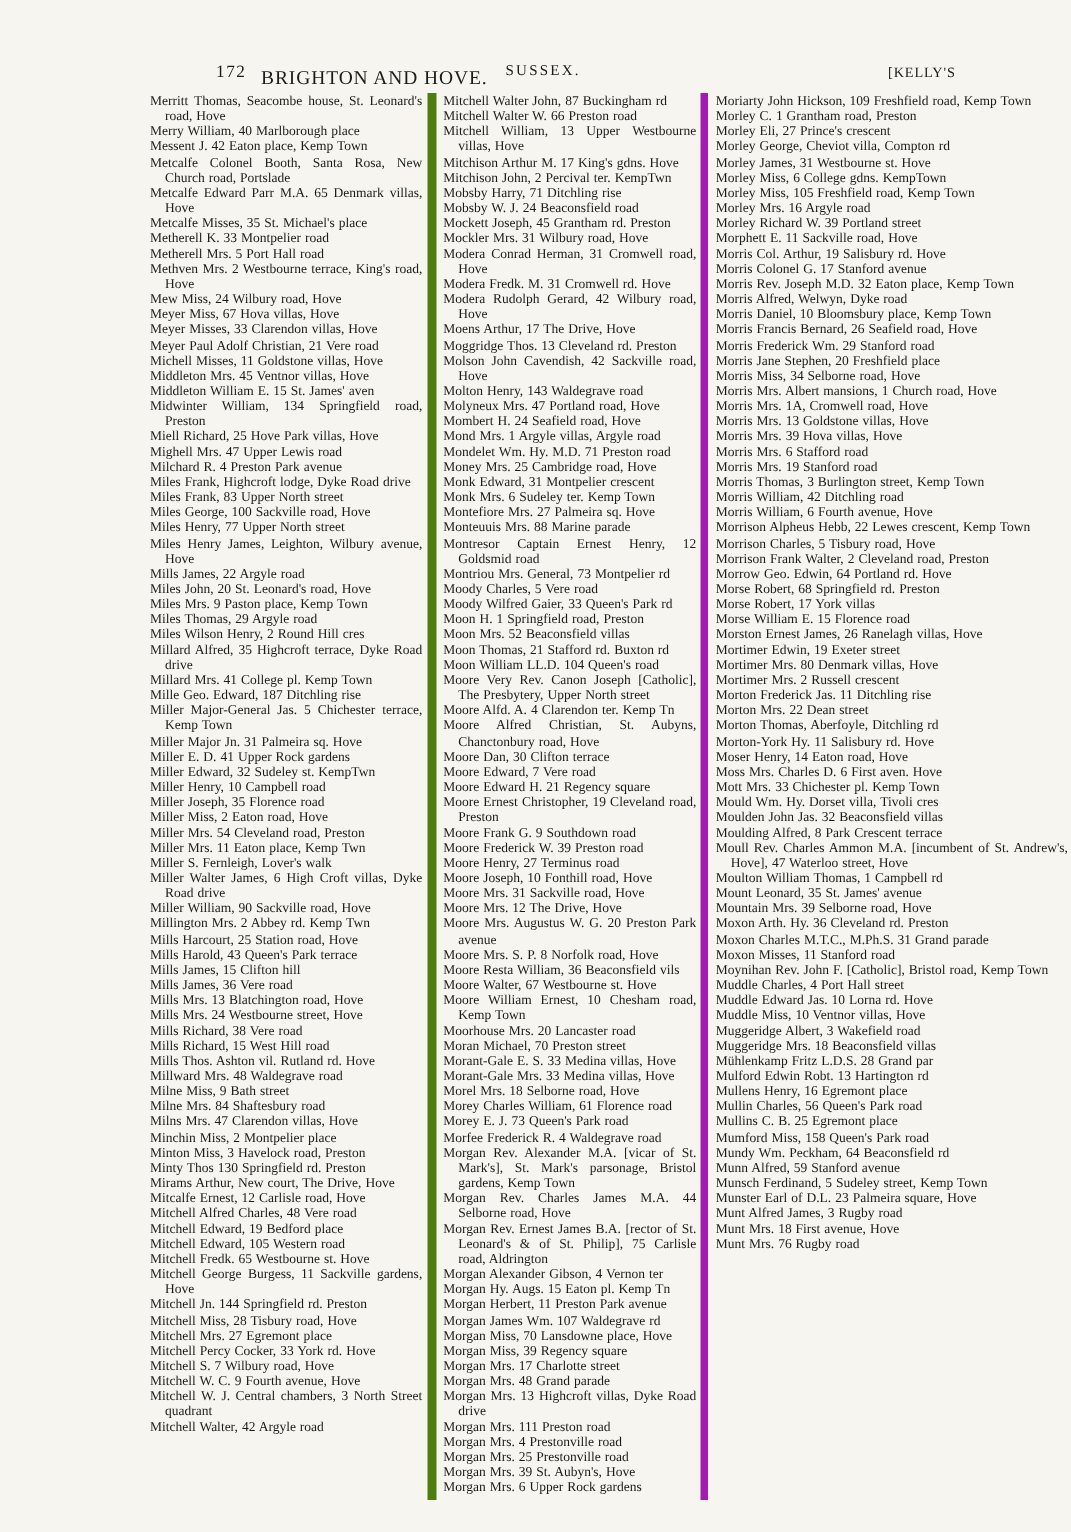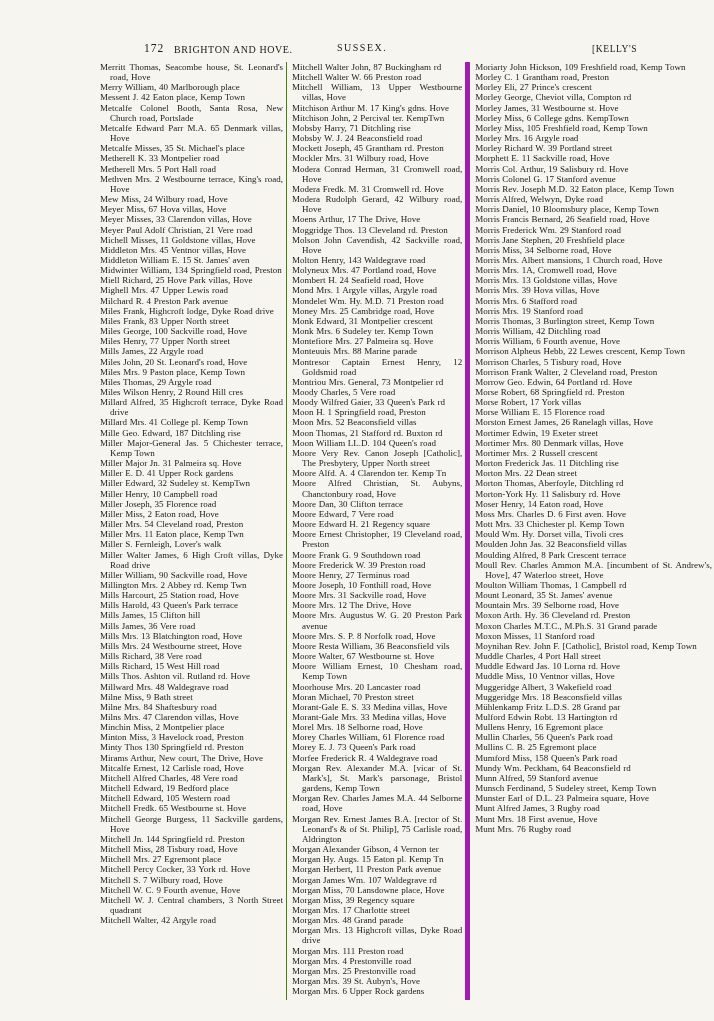--- a/index.html
+++ b/index.html
@@ -6,30 +6,30 @@
   body{
     width:714px;height:1021px;overflow:hidden;
     background:#f7f5f0;
     font-family:"Liberation Serif","DejaVu Serif",serif;
     color:#1d1b18;
     position:relative;
   }
   .page{position:absolute;top:0;left:0;width:714px;height:1021px;}
   .running-head{position:absolute;top:42px;left:0;width:714px;height:20px;margin-left:41px;}
   .pgnum{position:absolute;left:103px;top:0;font-size:11.5px;letter-spacing:1px;}
-  .head-left{position:absolute;left:133px;top:2px;font-size:10px;letter-spacing:0.6px;}
+  .head-left{position:absolute;left:133px;top:2px;font-size:13px;letter-spacing:0.6px;}
   .head-center{position:absolute;left:296px;top:0;font-size:10px;letter-spacing:1.5px;}
   .head-right{position:absolute;left:551px;top:2px;font-size:9.5px;letter-spacing:0.6px;}
   .columns{
     position:absolute;top:62px;left:100px;width:612px;height:938px;
     display:flex;align-items:flex-start;
   }
   .col{height:938px;overflow:hidden;}
   .col-1{width:184px;}
-  .col-2{width:171px;border-left:1px solid #4d7c0f;padding-left:5px;margin-left:3px;}
+  .col-2{width:171px;border-left:6px solid #4d7c0f;padding-left:5px;margin-left:3px;}
   .col-3{width:238px;border-left:5px solid #a21caf;padding-left:5px;margin-left:3px;}
   .entry{
     margin:0;
     font-size:9px;
     line-height:10.15px;
     text-align:justify;
     padding-left:10px;
     text-indent:-10px;
     word-spacing:0.4px;
   }
@@ -63,20 +63,21 @@
         <p class="entry">Middleton Mrs. 45 Ventnor villas, Hove</p>
         <p class="entry">Middleton William E. 15 St. James' aven</p>
         <p class="entry">Midwinter William, 134 Springfield road, Preston</p>
         <p class="entry">Miell Richard, 25 Hove Park villas, Hove</p>
         <p class="entry">Mighell Mrs. 47 Upper Lewis road</p>
         <p class="entry">Milchard R. 4 Preston Park avenue</p>
         <p class="entry">Miles Frank, Highcroft lodge, Dyke Road drive</p>
         <p class="entry">Miles Frank, 83 Upper North street</p>
         <p class="entry">Miles George, 100 Sackville road, Hove</p>
         <p class="entry">Miles Henry, 77 Upper North street</p>
+        <p class="entry">Miles Henry James, Leighton, Wilbury avenue, Hove</p>
         <p class="entry">Mills James, 22 Argyle road</p>
         <p class="entry">Miles John, 20 St. Leonard's road, Hove</p>
         <p class="entry">Miles Mrs. 9 Paston place, Kemp Town</p>
         <p class="entry">Miles Thomas, 29 Argyle road</p>
         <p class="entry">Miles Wilson Henry, 2 Round Hill cres</p>
         <p class="entry">Millard Alfred, 35 Highcroft terrace, Dyke Road drive</p>
         <p class="entry">Millard Mrs. 41 College pl. Kemp Town</p>
         <p class="entry">Mille Geo. Edward, 187 Ditchling rise</p>
         <p class="entry">Miller Major-General Jas. 5 Chichester terrace, Kemp Town</p>
         <p class="entry">Miller Major Jn. 31 Palmeira sq. Hove</p>

